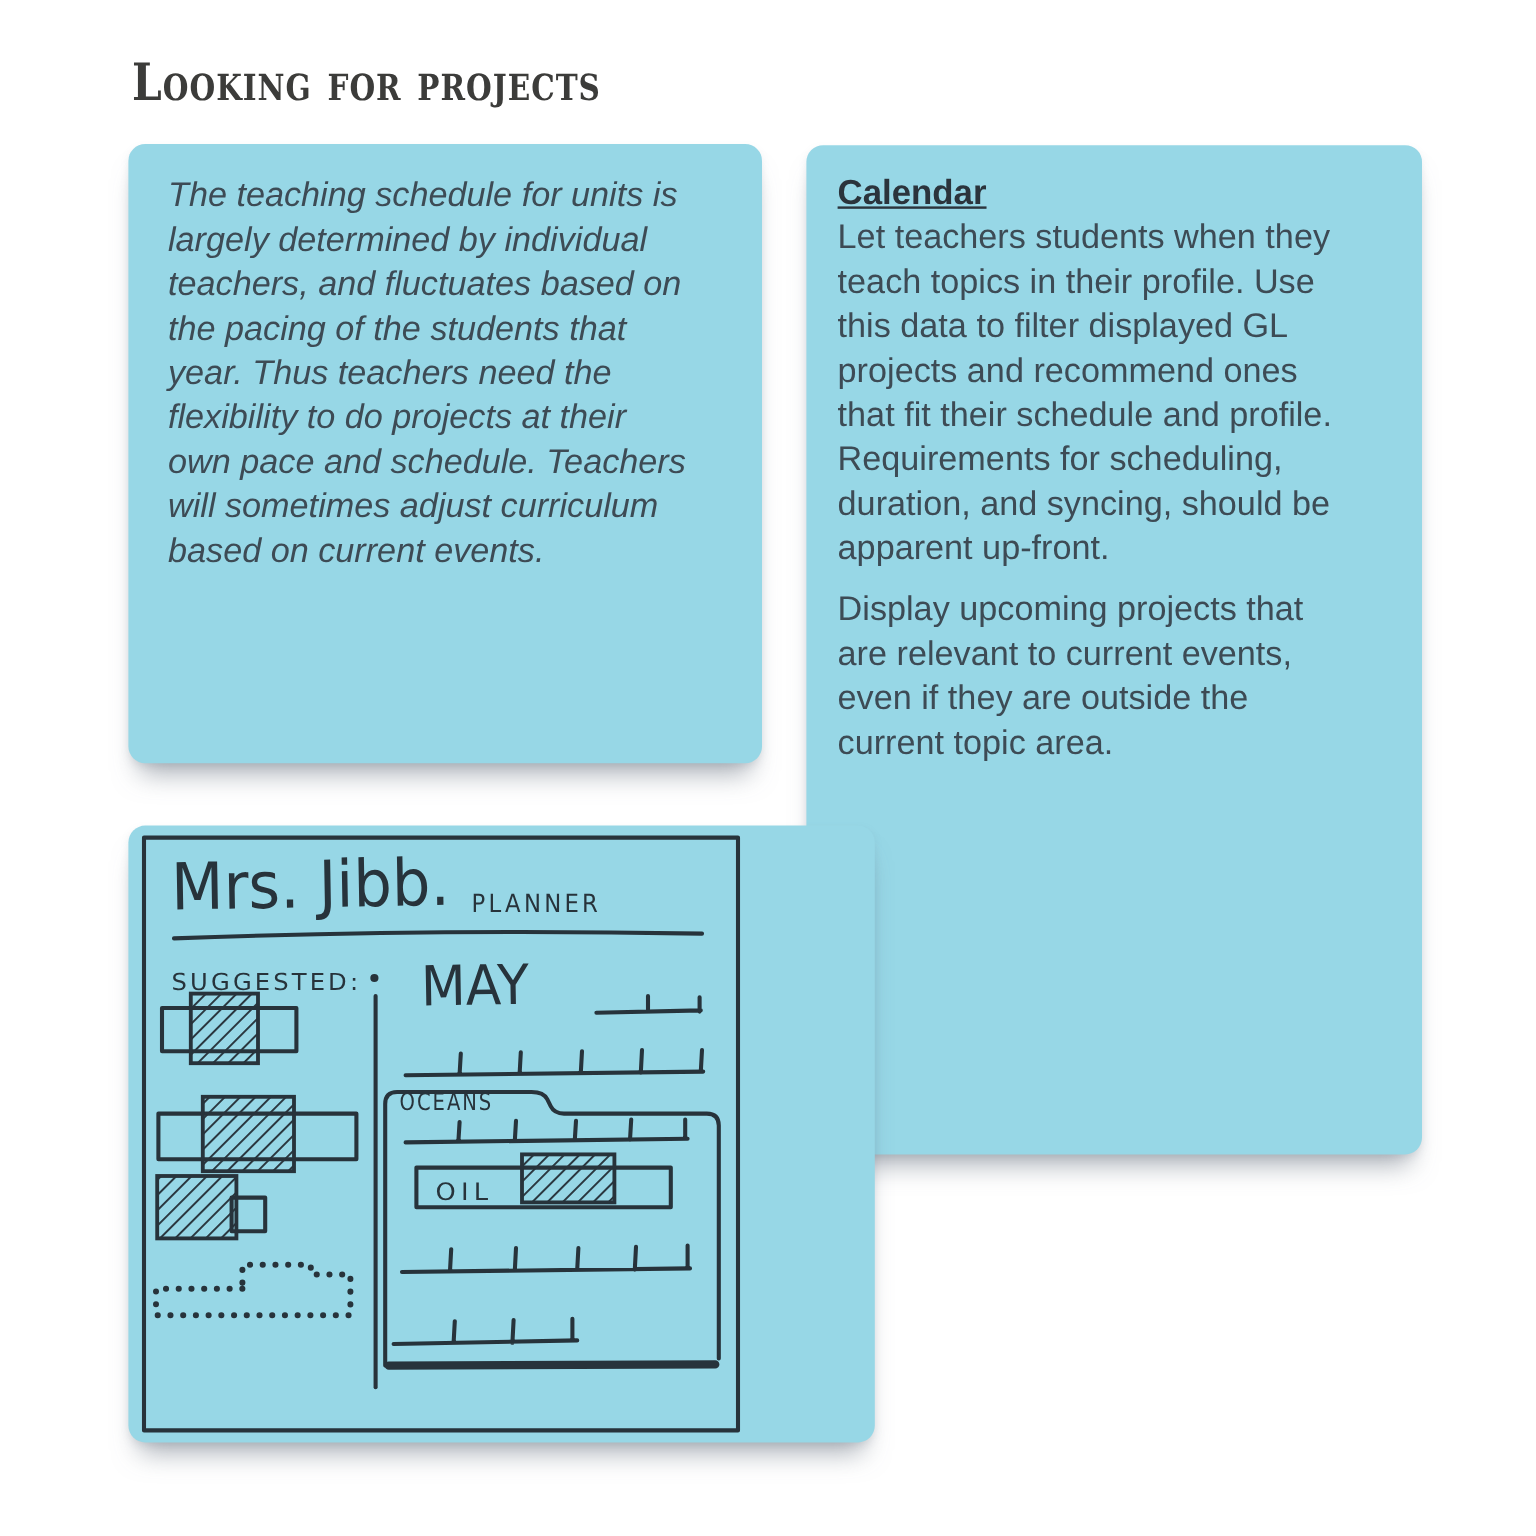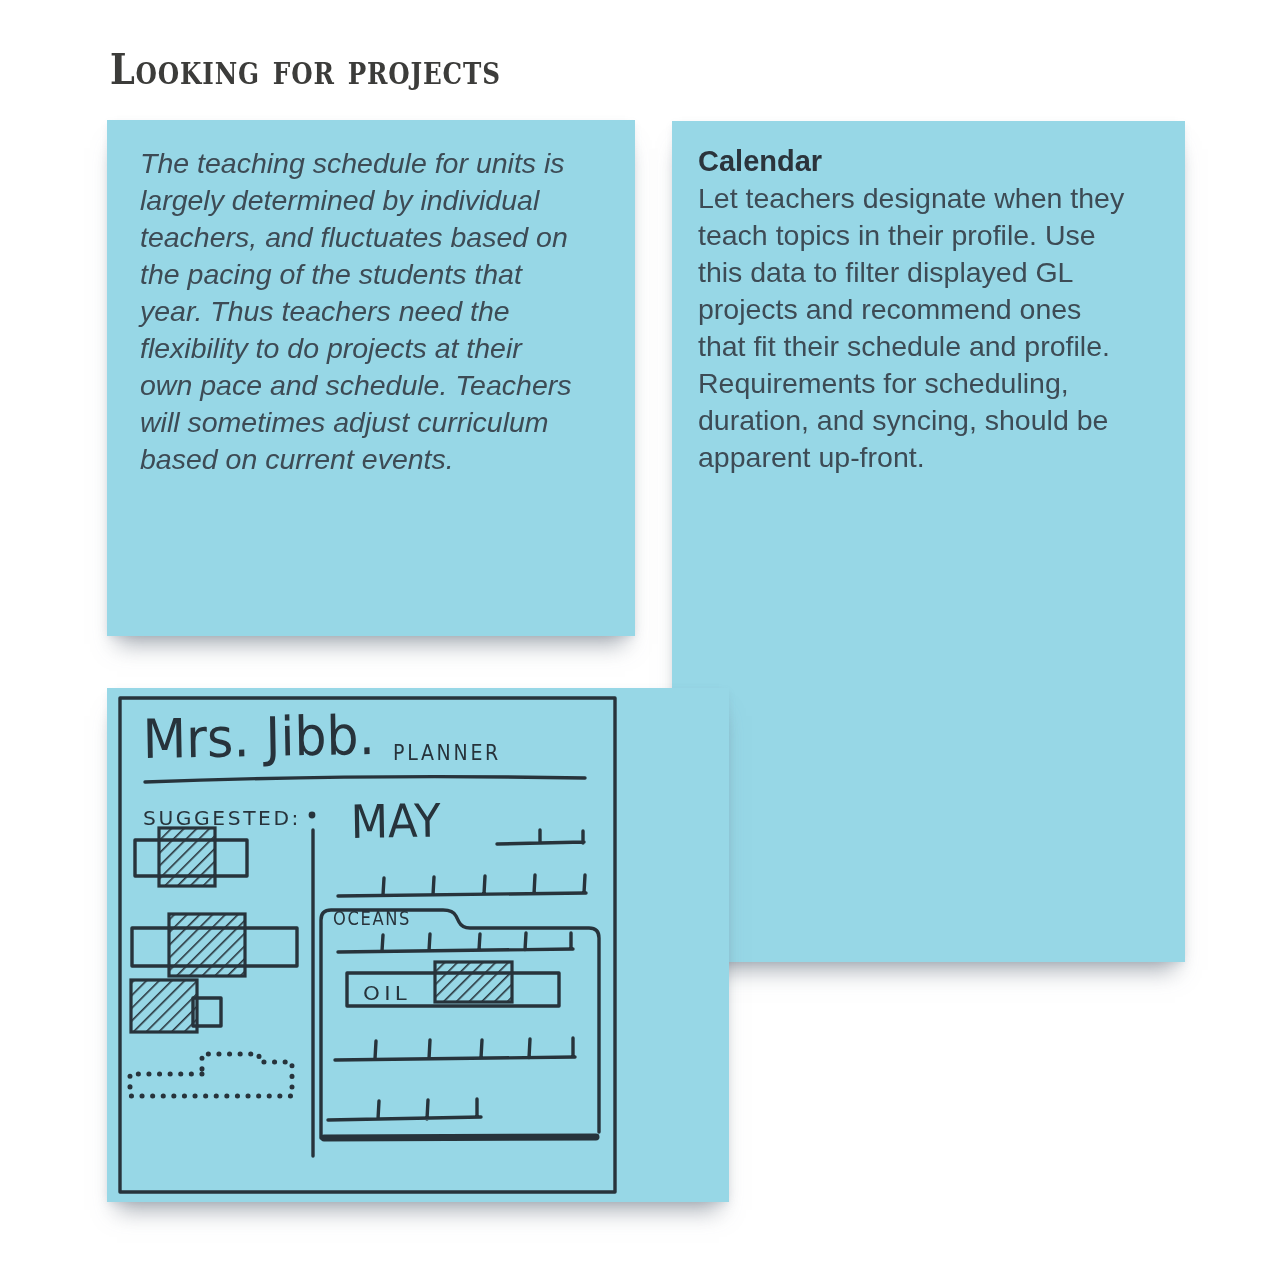--- a/index.html
+++ b/index.html
@@ -25,30 +25,32 @@
     color:var(--title-text);
     transform:scaleX(.82);
     transform-origin:left top;
     white-space:nowrap;
   }
   .note{
     position:absolute;
     background:var(--note-blue);
     box-shadow:0 18px 22px -10px rgba(95,105,120,.55), 0 3px 8px -2px rgba(120,130,145,.22);
     box-sizing:border-box;
+    border-radius:14px;
   }
   .note-insight{left:107px;top:120px;width:528px;height:516px;padding:25px 22px 0 33px;}
   .note-insight p{
     margin:0;font-size:28.5px;line-height:37px;font-style:italic;
     color:var(--body-text);white-space:pre-line;
   }
   .note-ideas{left:672px;top:121px;width:513px;height:841px;padding:22px 18px 0 26px;}
   .idea-section h3{
     margin:0;font-size:29px;line-height:37px;font-weight:700;
     color:var(--heading-text);
+    text-decoration:underline;
   }
   .idea-section p{
     margin:0;font-size:28.5px;line-height:37px;
     color:var(--body-text);white-space:pre-line;
   }
   .idea-section + .idea-section{margin-top:14px;}
   .note-sketch{left:107px;top:688px;width:622px;height:514px;}
   .note-sketch svg{display:block;width:521px;height:514px;}
   .ink{
     stroke:var(--ink);stroke-width:3.4;fill:none;
@@ -83,30 +85,34 @@
 year. Thus teachers need the
 flexibility to do projects at their
 own pace and schedule. Teachers
 will sometimes adjust curriculum
 based on current events.</p>
 </section>
 
 <section class="note note-ideas">
   <div class="idea-section">
     <h3>Calendar</h3>
-    <p>Let teachers designate when they
+    <p>Let teachers students when they
 teach topics in their profile. Use
 this data to filter displayed GL
 projects and recommend ones
 that fit their schedule and profile.
 Requirements for scheduling,
 duration, and syncing, should be
 apparent up-front.</p>
   </div>
   <div class="idea-section">
+    <p>Display upcoming projects that
+are relevant to current events,
+even if they are outside the
+current topic area.</p>
   </div>
 </section>
 
 <section class="note note-sketch">
   <svg viewBox="0 0 521 514" xmlns="http://www.w3.org/2000/svg">
     <defs>
       <pattern id="hatch" patternUnits="userSpaceOnUse" width="9" height="9" patternTransform="rotate(45)">
         <line x1="0" y1="0" x2="0" y2="9" stroke="#27333b" stroke-width="3.2"></line>
       </pattern>
     </defs>

